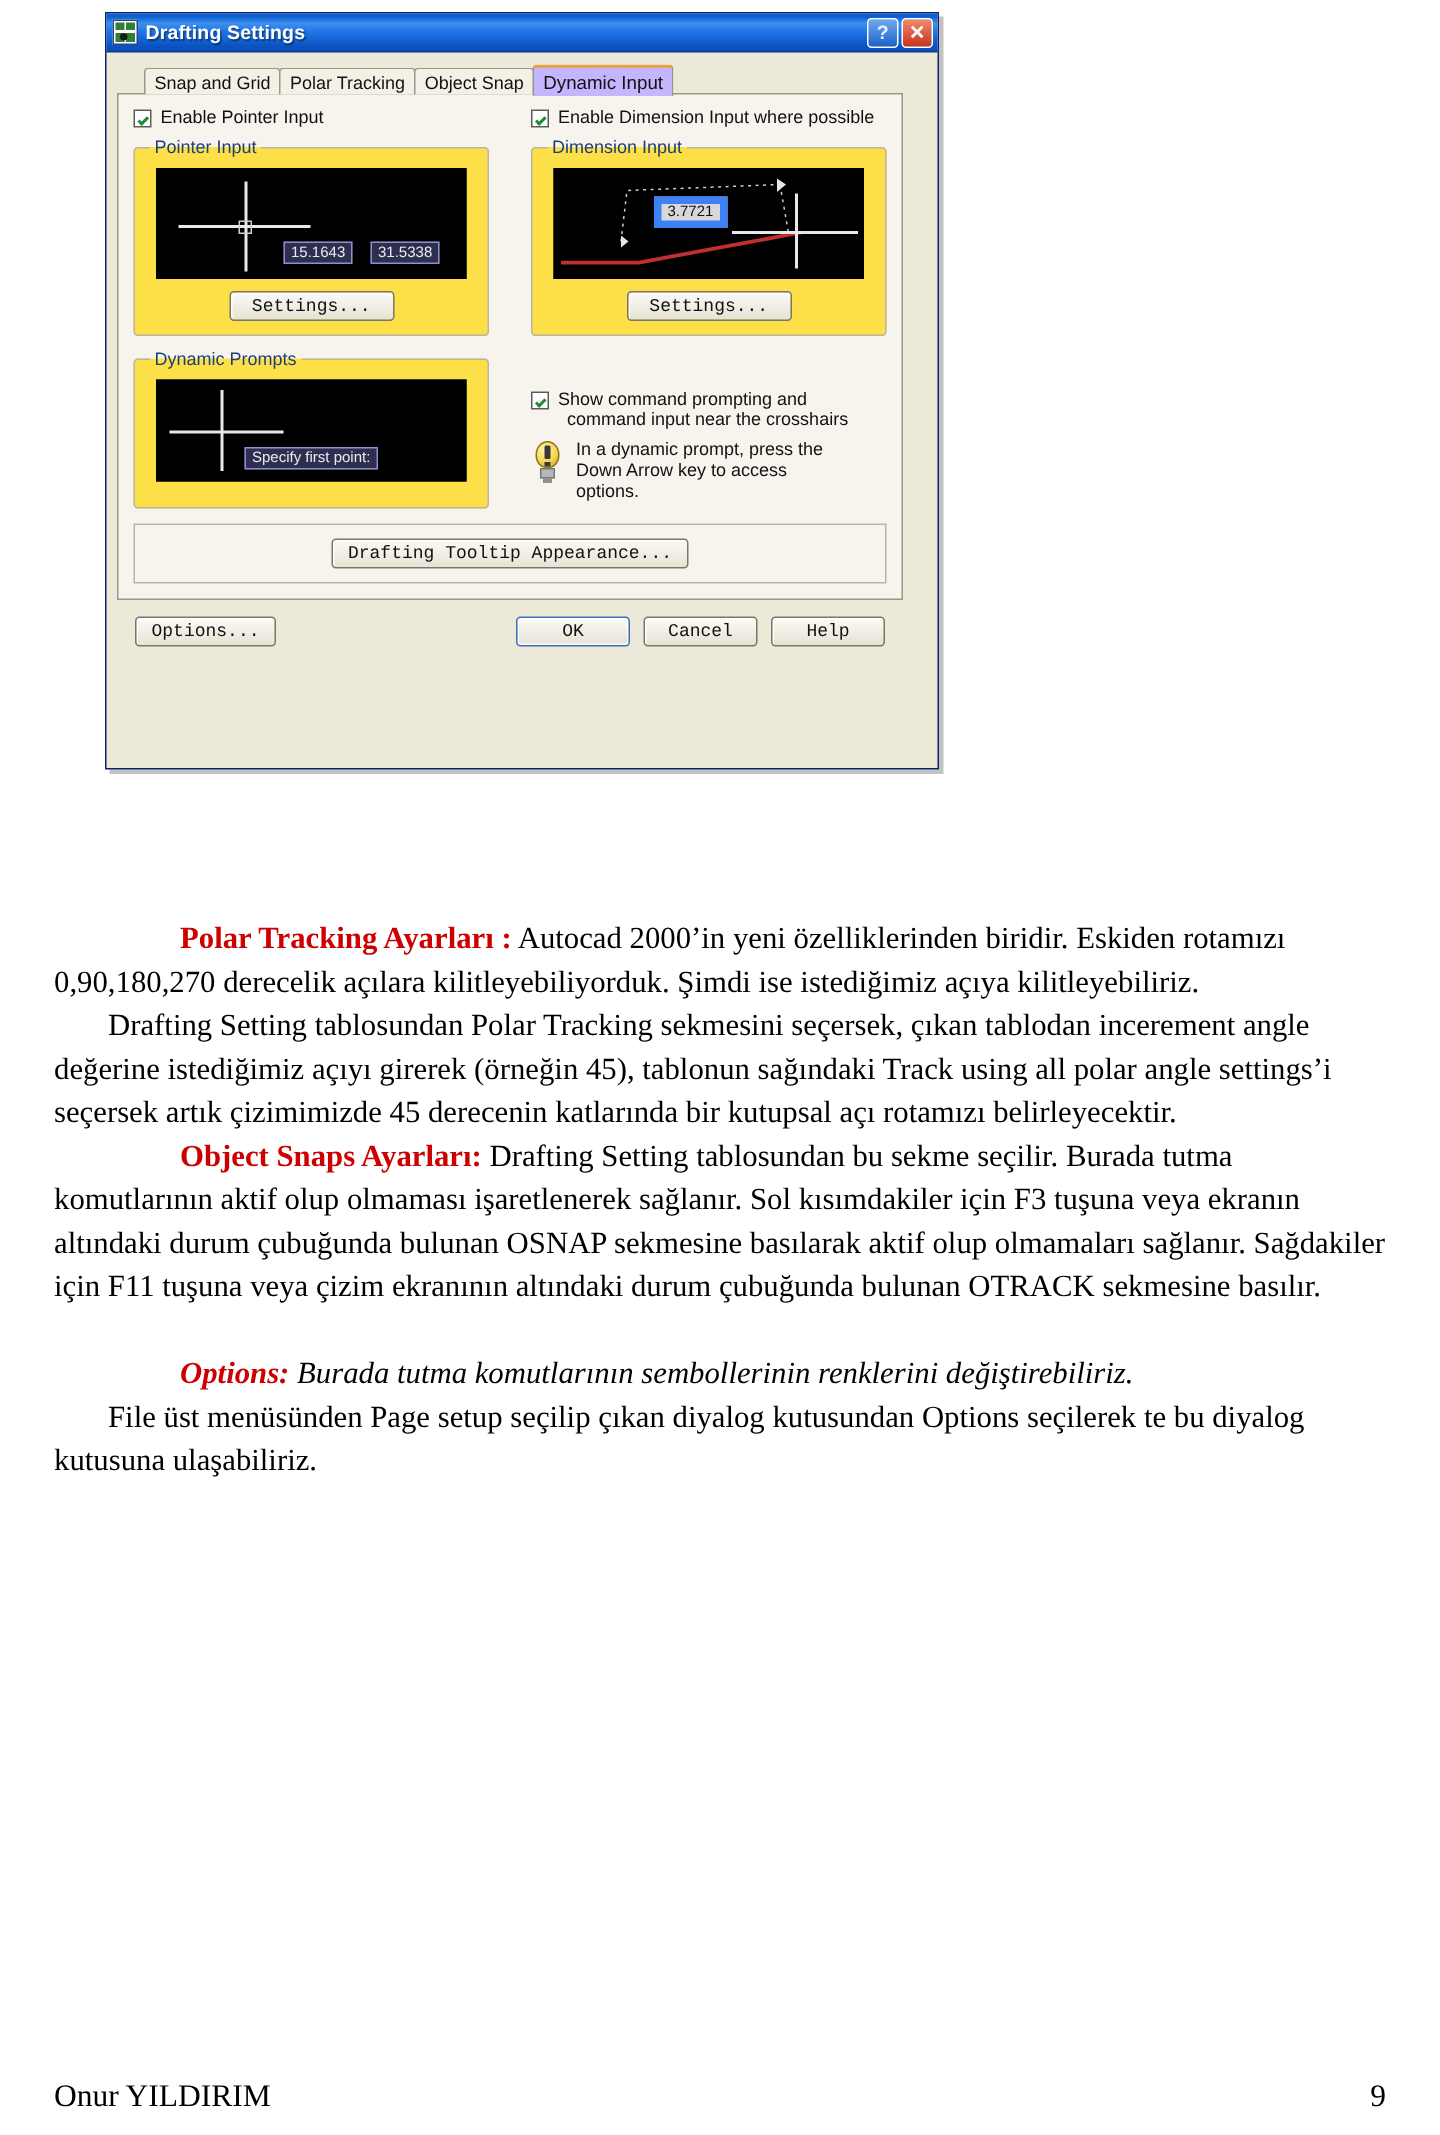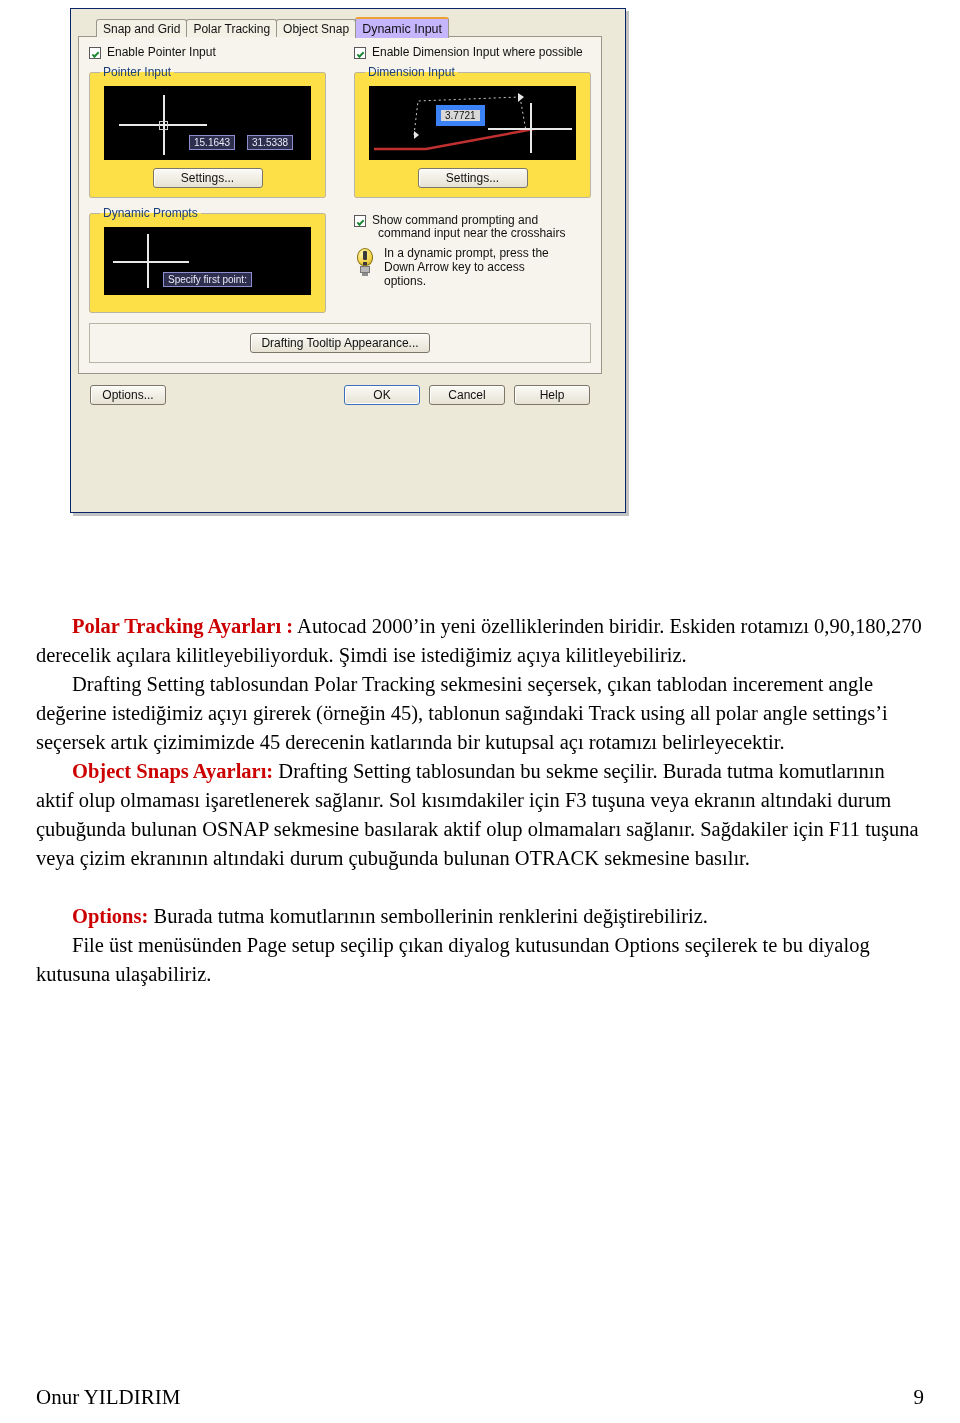--- a/index.html
+++ b/index.html
@@ -154,21 +154,21 @@
   .preview {
     background: #000000;
     height: 72px;
     margin: 3px 6px 8px 6px;
     position: relative;
     overflow: hidden;
     border: 1px solid #000;
   }
   .preview.small { height: 66px; }
   .btn {
-    font-family: Liberation Sans, sans-serif;
+    font-family: Liberation Mono, monospace;
     font-size: 12px;
     color: #111;
     background: linear-gradient(180deg,#fbfaf6,#e6e2d4);
     border: 1px solid #7b7668;
     border-radius: 3px;
     padding: 2px 10px;
     box-shadow: inset 1px 1px 0 #ffffff;
     cursor: default;
     white-space: nowrap;
   }
@@ -250,41 +250,54 @@
     top: 612px;
     width: 888px;
     font-family: "Liberation Serif", serif;
     font-size: 20.5px;
     line-height: 29px;
     color: #000000;
     text-align: left;
   }
   .doc p { margin: 0 0 0 0; }
   .doc p.indent { text-indent: 36px; }
-  .hl { color: #cc0000; font-weight: bold; }
+  .hl { color: #cc0000; font-weight: bold; margin-left: 48px; }
 
   .footer {
     position:absolute;
     left: 36px;
     top: 1385px;
     width: 888px;
     display:flex;
     align-items:baseline;
     font-family:"Liberation Serif", serif;
     font-size: 21px;
     color:#000;
   }
   .footer .page-no { margin-left:auto; }
 </style>
 </head>
 <body>
 
 <div class="dialog-wrap">
   <div class="dialog">
 
+    <div class="titlebar">
+      <div class="tb-icon">
+        <div class="g1"></div>
+          <div class="g2"></div>
+          <div class="wline"></div>
+          <div class="dot"></div>
+      </div>
+      <div class="tb-title">Drafting Settings</div>
+      <div class="tb-buttons">
+        <div class="tb-btn tb-help">?</div>
+        <div class="tb-btn tb-close">✕</div>
+      </div>
+    </div>
 
     <div class="dlg-body">
 
       <div class="tabs">
         <div class="tab">Snap and Grid</div>
         <div class="tab">Polar Tracking</div>
         <div class="tab">Object Snap</div>
         <div class="tab active">Dynamic Input</div>
       </div>
 
@@ -340,21 +353,21 @@
                 </svg>
                 <div class="xh-v" style="left:160px; top:16px; height:50px;"></div>
                 <div class="xh-h" style="left:118px; top:41px; width:84px;"></div>
                 <span class="dimbox" style="left:66px; top:18px;">3.7721</span>
               </div>
               <div class="btn-center">
                 <button class="btn settings-btn">Settings...</button>
               </div>
             </fieldset>
 
-            <div class="chkrow" style="margin-top:16px;">
+            <div class="chkrow" style="margin-top:36px;">
               <span class="chk"></span>
               <span class="chklabel">
                 <span>Show command prompting and</span><br>
                 <span style="display:inline-block;padding-left:6px;">command input near the crosshairs</span>
               </span>
             </div>
 
             <div class="dyn-row" style="margin-top:6px;">
               <div class="bulb">
                 <div class="glass"></div>
@@ -397,21 +410,21 @@
   </p>
 
   <p class="indent">
     <span>Drafting Setting tablosundan Polar Tracking sekmesini seçersek, çıkan tablodan incerement angle değerine istediğimiz açıyı girerek (örneğin 45), tablonun sağındaki Track using all polar angle settings’i seçersek artık çizimimizde  45 derecenin katlarında bir kutupsal açı rotamızı belirleyecektir.</span>
   </p>
 
   <p class="indent">
     <span class="hl">Object Snaps Ayarları:</span><span> Drafting Setting tablosundan bu sekme seçilir. Burada tutma komutlarının aktif olup olmaması işaretlenerek sağlanır. Sol kısımdakiler için F3 tuşuna veya ekranın altındaki durum çubuğunda bulunan OSNAP sekmesine basılarak aktif olup olmamaları sağlanır. Sağdakiler için F11 tuşuna veya çizim ekranının altındaki durum çubuğunda bulunan OTRACK sekmesine basılır.</span>
   </p>
 
-  <p class="indent" style="margin-top:29px;">
+  <p class="indent" style="margin-top:29px;font-style:italic;">
     <span class="hl">Options:</span><span> Burada tutma komutlarının sembollerinin renklerini değiştirebiliriz.</span>
   </p>
 
   <p class="indent">
     <span>File üst menüsünden Page setup seçilip çıkan diyalog kutusundan Options seçilerek te bu diyalog kutusuna ulaşabiliriz.</span>
   </p>
 </div>
 
 <div class="footer">
   <span>Onur YILDIRIM</span>

